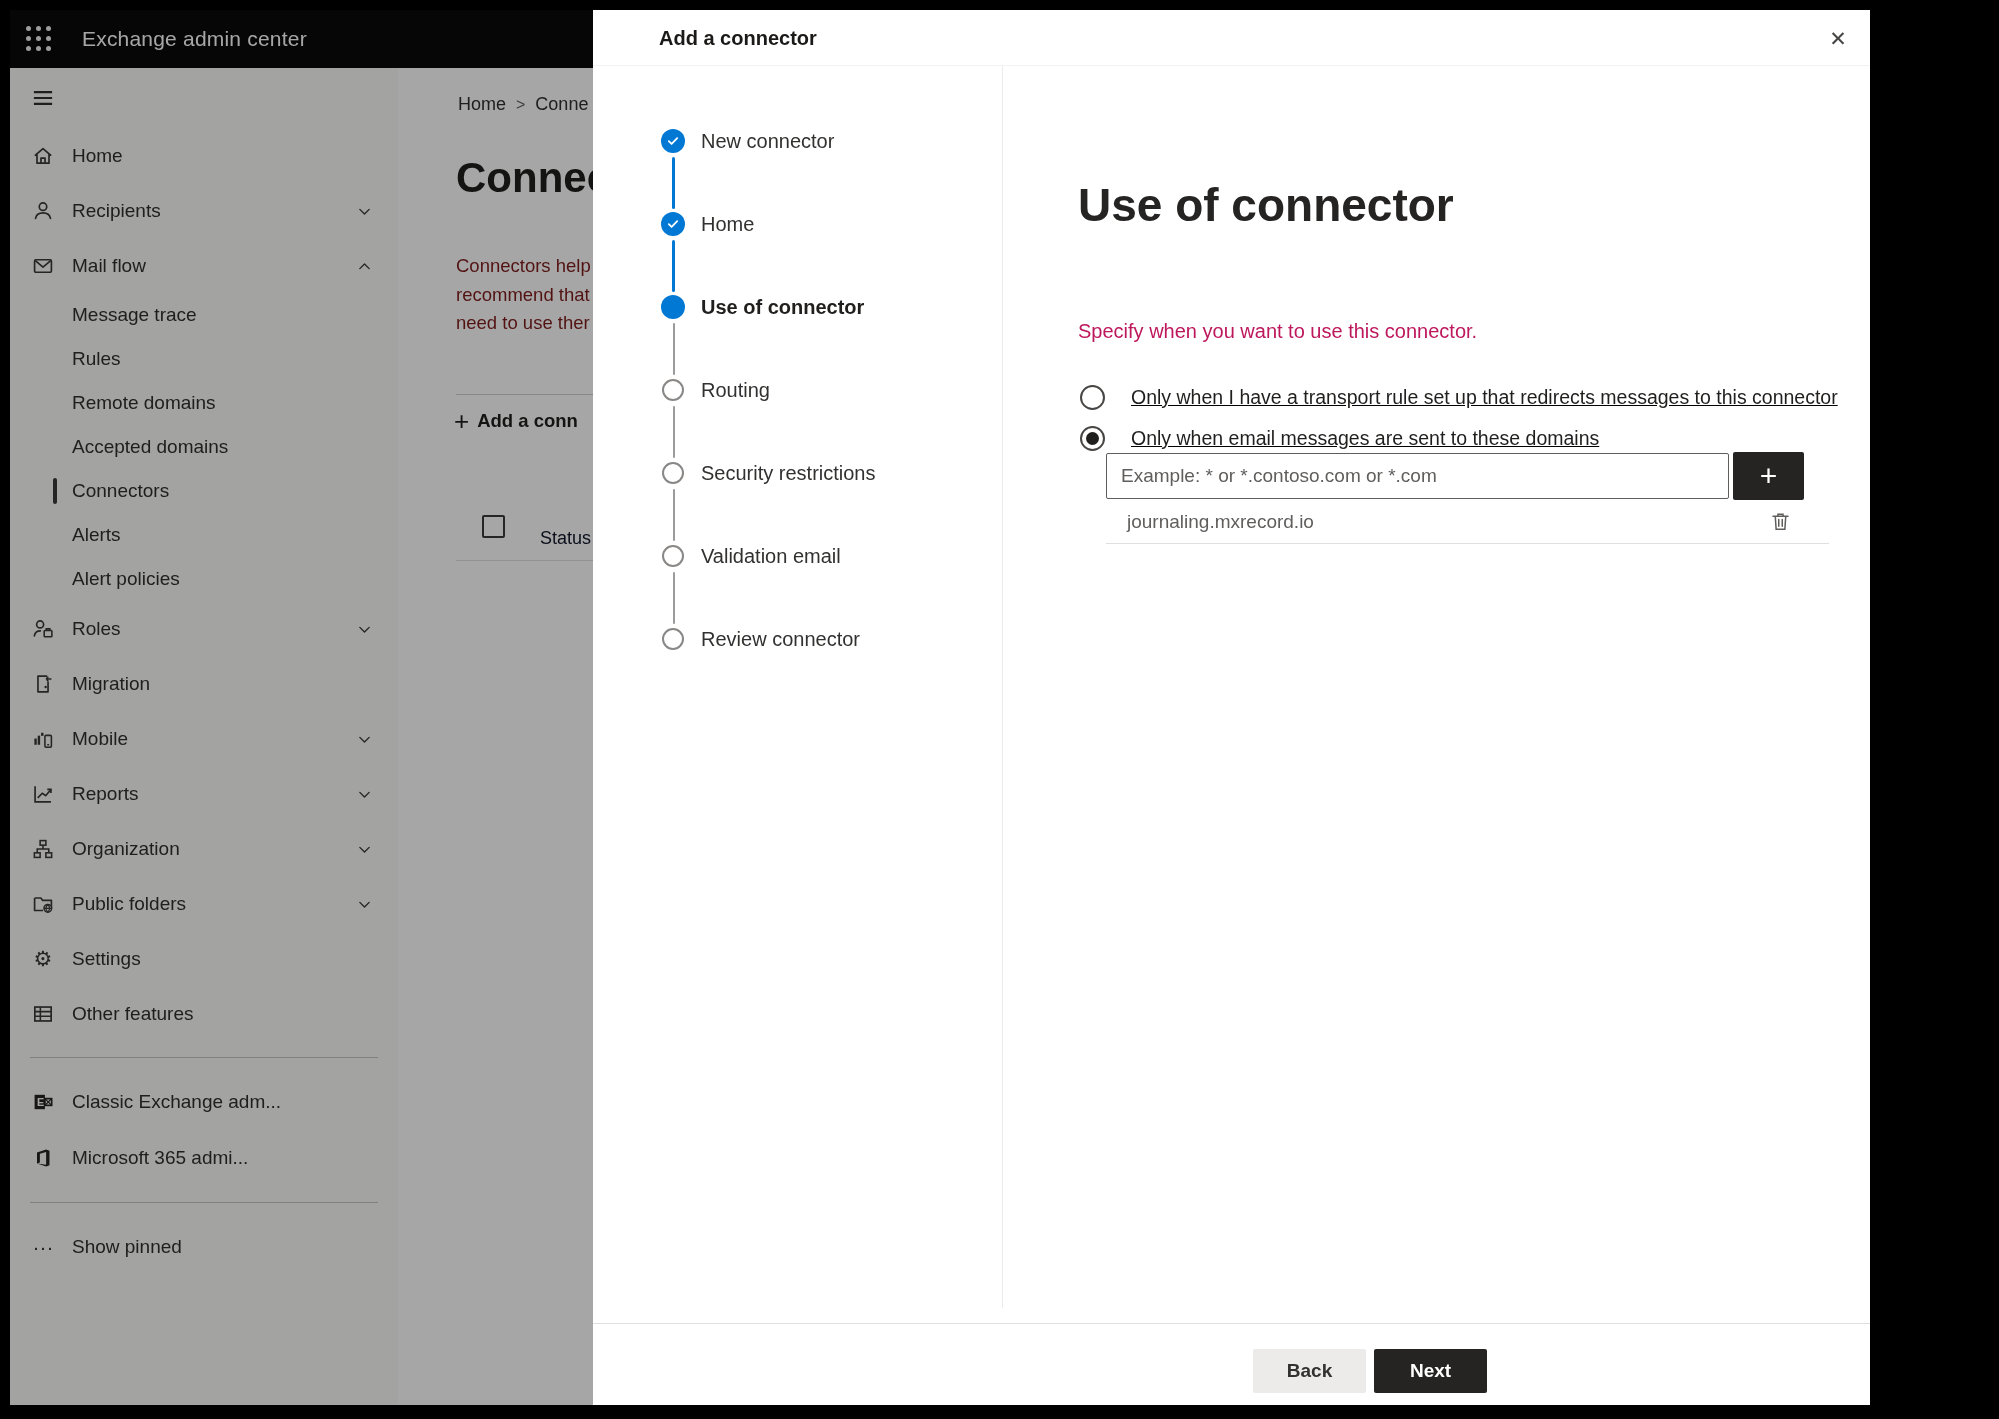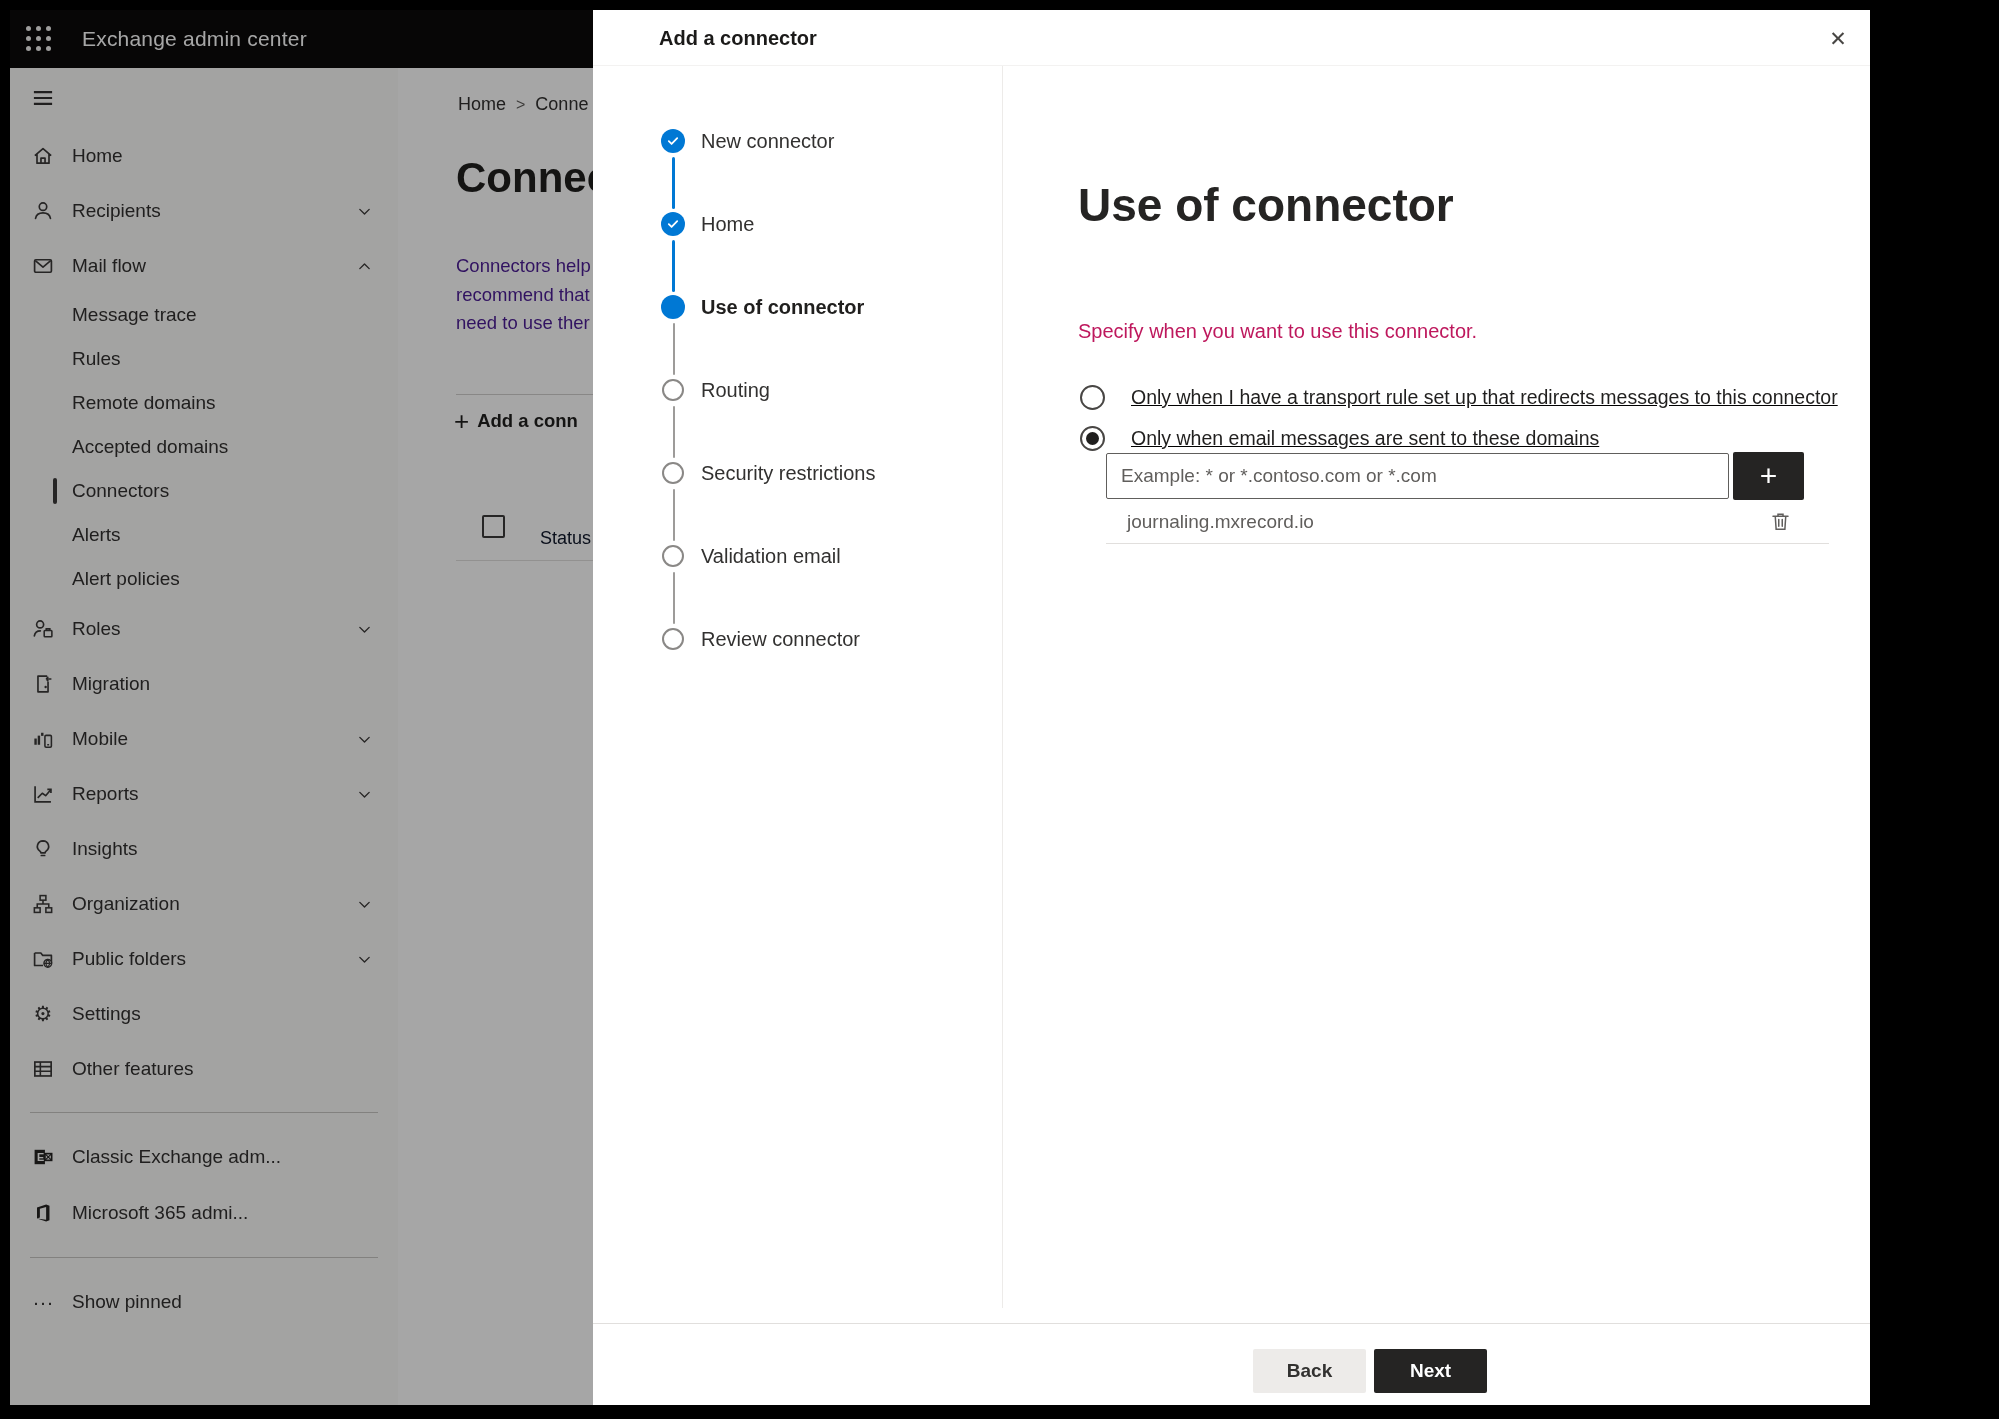--- a/index.html
+++ b/index.html
@@ -27,21 +27,21 @@
   .nav-label { position:absolute; left:62px; white-space:nowrap; }
   .nav-chevron { position:absolute; right:26px; width:16px; height:16px; }
   .sel-bar { position:absolute; left:43px; width:4px; height:26px; background:#3b3a39; border-radius:2px; }
   .nav-divider { height:1px; background:#c8c6c4; margin:16px 20px; }
 
   
   .main { position:absolute; left:388px; top:58px; right:0; bottom:0; background:#ffffff; z-index:1; }
   .breadcrumb { position:absolute; left:60px; top:26px; font-size:18px; color:#323130; display:flex; align-items:center; gap:10px; white-space:nowrap; }
   .crumb-sep { color:#605e5c; font-size:16px; }
   .page-title { position:absolute; left:58px; top:86px; font-size:42px; font-weight:700; color:#201f1e; white-space:nowrap; }
-  .page-desc { position:absolute; left:58px; top:184px; font-size:18.5px; line-height:28.5px; color:#4c1d95; white-space:nowrap; }
+  .page-desc { position:absolute; left:58px; top:184px; font-size:18.5px; line-height:28.5px; color:#7f1d1d; white-space:nowrap; }
   .page-divider1 { position:absolute; left:58px; top:326px; width:420px; height:1px; background:#d2d0ce; }
   .add-connector-btn { position:absolute; left:56px; top:340px; display:flex; align-items:center; gap:8px; font-size:18.5px; font-weight:700; color:#201f1e; cursor:pointer; white-space:nowrap; }
   .add-plus { font-size:26px; font-weight:400; line-height:1; }
   .tbl-checkbox { position:absolute; left:84px; top:447px; width:23px; height:23px; border:2px solid #3b3a39; border-radius:2px; background:transparent; cursor:pointer; }
   .tbl-status { position:absolute; left:142px; top:460px; font-size:18px; color:#0f172a; }
   .page-divider2 { position:absolute; left:58px; top:492px; width:420px; height:1px; background:#e1dfdd; }
 
   
   .dim { position:absolute; inset:0; background:rgba(0,0,0,.35); z-index:2; }
 
@@ -219,29 +219,20 @@
             </svg>
           </span>
           <span class="nav-label">Reports</span>
           <span class="nav-chevron"><svg width="17" height="17" viewBox="0 0 20 20">
               <path d="M4.5 7.5 10 13l5.5-5.5" fill="none" stroke="#3b3a39" stroke-width="1.6" stroke-linecap="round" stroke-linejoin="round"></path>
             </svg></span>
         </div>
         <div class="nav-item">
           <span class="nav-icon">
             <svg width="24" height="24" viewBox="0 0 20 20">
-              <path d="M10 3.2a4.7 4.7 0 0 1 2.6 8.6c-.5.4-.8.9-.8 1.4H8.2c0-.5-.3-1-.8-1.4A4.7 4.7 0 0 1 10 3.2z" fill="none" stroke="#3b3a39" stroke-width="1.4" stroke-linejoin="round"></path>
-              <path d="M8.6 15.4h2.8" stroke="#3b3a39" stroke-width="1.4" stroke-linecap="round"></path>
-            </svg>
-          </span>
-          <span class="nav-label">Insights</span>
-        </div>
-        <div class="nav-item">
-          <span class="nav-icon">
-            <svg width="24" height="24" viewBox="0 0 20 20">
               <rect x="7.6" y="3" width="4.8" height="3.8" fill="none" stroke="#3b3a39" stroke-width="1.3"></rect>
               <rect x="2.8" y="13.2" width="4.8" height="3.8" fill="none" stroke="#3b3a39" stroke-width="1.3"></rect>
               <rect x="12.4" y="13.2" width="4.8" height="3.8" fill="none" stroke="#3b3a39" stroke-width="1.3"></rect>
               <path d="M10 6.8v3.2M10 10H5.2v3.2M10 10h4.8v3.2" fill="none" stroke="#3b3a39" stroke-width="1.3"></path>
             </svg>
           </span>
           <span class="nav-label">Organization</span>
           <span class="nav-chevron"><svg width="17" height="17" viewBox="0 0 20 20">
               <path d="M4.5 7.5 10 13l5.5-5.5" fill="none" stroke="#3b3a39" stroke-width="1.6" stroke-linecap="round" stroke-linejoin="round"></path>
             </svg></span>

